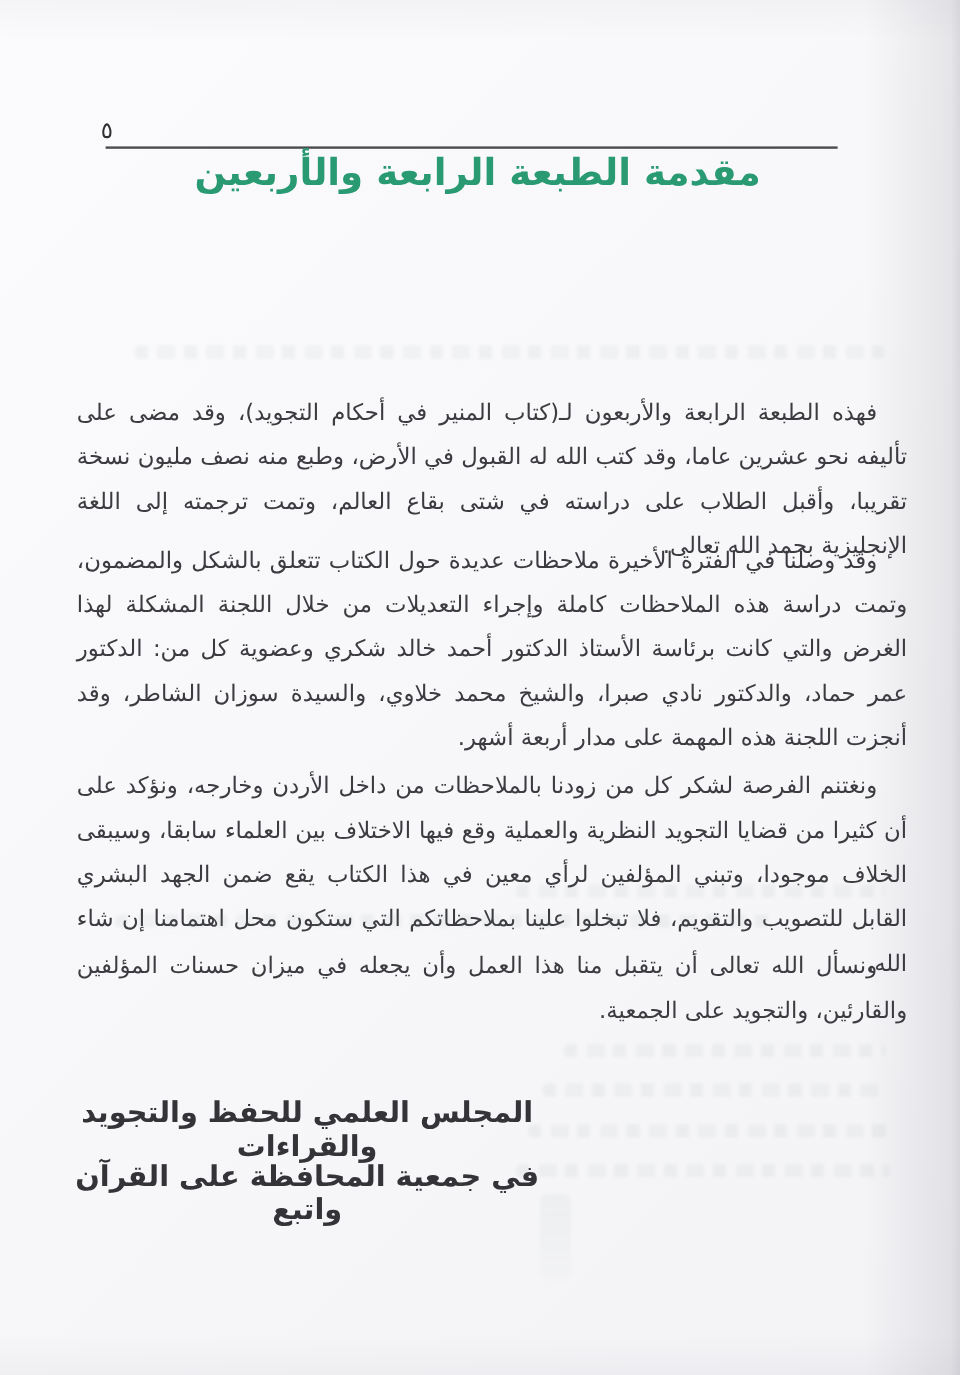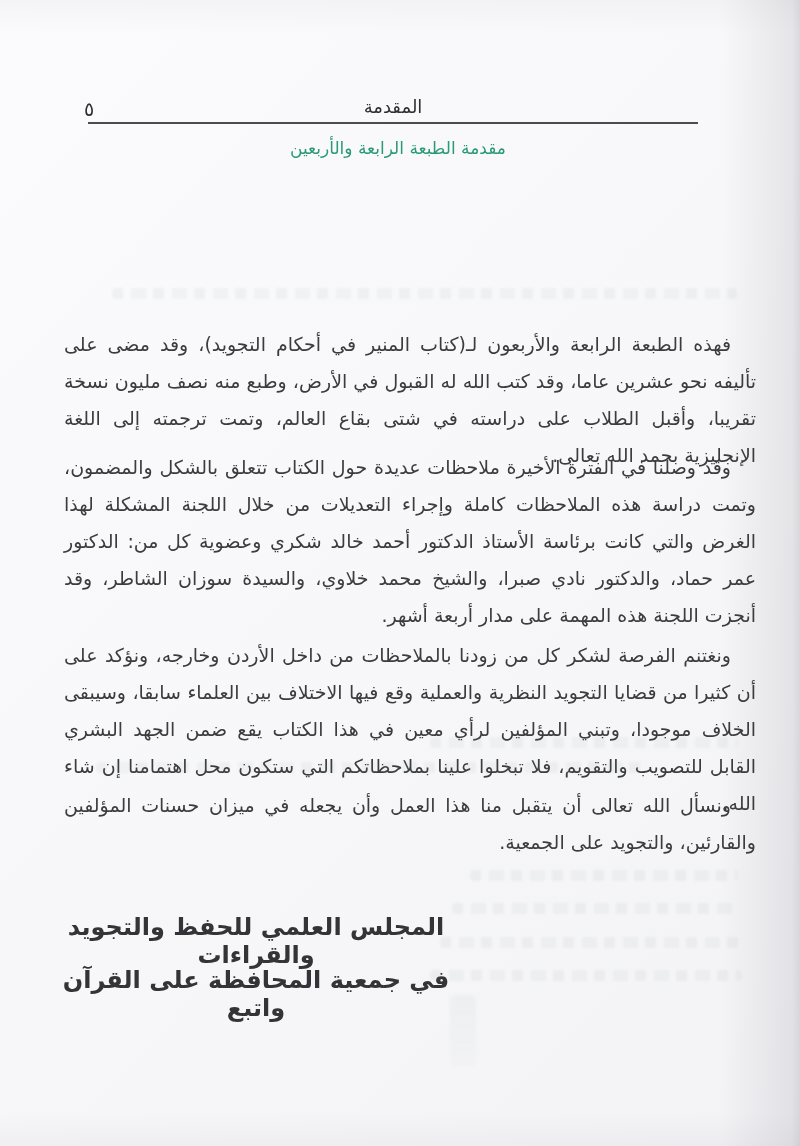--- a/index.html
+++ b/index.html
@@ -21,22 +21,22 @@
   }
   .hdr-title{
     position:absolute; left:88px; top:96px; width:610px;
     text-align:center; font-size:18px; color:#2f2f33;
   }
   .hdr-rule{
     position:absolute; left:88px; top:122px; width:610px; height:2px;
     background:#4c4c50;
   }
   .section-title{
-    position:absolute; left:88px; top:138px; width:620px;
-    text-align:center; font-size:17px; font-weight:normal;
+    position:absolute; left:88px; top:126px; width:620px;
+    text-align:center; font-size:31px; font-weight:bold;
     letter-spacing:0.2px;
   }
   .para{
     position:absolute; left:64px; width:692px;
     direction:rtl; text-align:justify;
     font-size:19px; line-height:37px;
     text-indent:25px;
     color:#3b3b40;
   }
   .p1{top:188px;}
@@ -64,21 +64,20 @@
     background:linear-gradient(to bottom, rgba(120,138,125,0.4), rgba(120,138,125,0.15));
     opacity:0.15; filter:blur(1.5px); border-radius:6px;
   }
 </style>
 </head>
 <body>
 
 <div class="scan-page" lang="ar">
 
   <div class="hdr-pagenum" dir="rtl">٥</div>
-  <div class="hdr-title" dir="rtl">المقدمة</div>
   <div class="hdr-rule"></div>
 
   <div class="section-title" dir="rtl" style="color: rgb(42, 154, 115);">مقدمة الطبعة الرابعة والأربعين</div>
 
   <div class="para p2" dir="rtl">فهذه الطبعة الرابعة والأربعون لـ(كتاب المنير في أحكام التجويد)، وقد مضى على تأليفه نحو عشرين عاما، وقد كتب الله له القبول في الأرض، وطبع منه نصف مليون نسخة تقريبا، وأقبل الطلاب على دراسته في شتى بقاع العالم، وتمت ترجمته إلى اللغة الإنجليزية بحمد الله تعالى.</div>
   <div class="para p3" dir="rtl">وقد وصلنا في الفترة الأخيرة ملاحظات عديدة حول الكتاب تتعلق بالشكل والمضمون، وتمت دراسة هذه الملاحظات كاملة وإجراء التعديلات من خلال اللجنة المشكلة لهذا الغرض والتي كانت برئاسة الأستاذ الدكتور أحمد خالد شكري وعضوية كل من: الدكتور عمر حماد، والدكتور نادي صبرا، والشيخ محمد خلاوي، والسيدة سوزان الشاطر، وقد أنجزت اللجنة هذه المهمة على مدار أربعة أشهر.</div>
   <div class="para p4" dir="rtl">ونغتنم الفرصة لشكر كل من زودنا بالملاحظات من داخل الأردن وخارجه، ونؤكد على أن كثيرا من قضايا التجويد النظرية والعملية وقع فيها الاختلاف بين العلماء سابقا، وسيبقى الخلاف موجودا، وتبني المؤلفين لرأي معين في هذا الكتاب يقع ضمن الجهد البشري القابل للتصويب والتقويم، فلا تبخلوا علينا بملاحظاتكم التي ستكون محل اهتمامنا إن شاء الله.</div>
   <div class="para p5" dir="rtl">ونسأل الله تعالى أن يتقبل منا هذا العمل وأن يجعله في ميزان حسنات المؤلفين والقارئين، والتجويد على الجمعية.</div>
 
   <div class="footer-line f1" dir="rtl">المجلس العلمي للحفظ والتجويد والقراءات</div>

